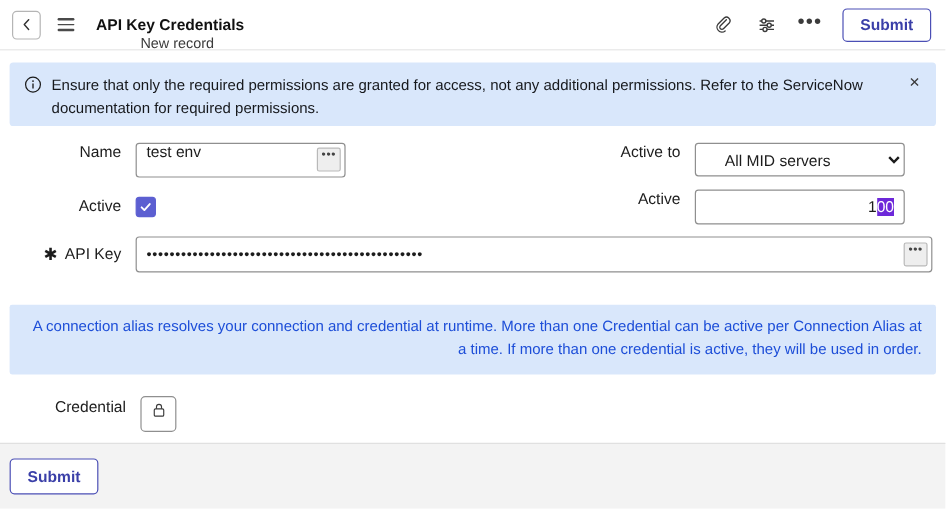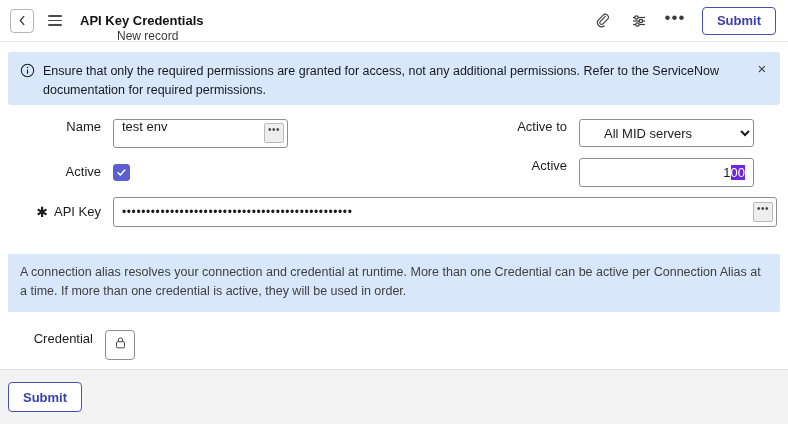--- a/index.html
+++ b/index.html
@@ -264,29 +264,30 @@
   }
 
   
   .info {
     margin: 8px 8px 0 8px;
     background: #d9e7fb;
     border-radius: 2px;
     padding: 9px 12px 10px 12px;
     font-size: 12.5px;
     line-height: 1.55;
-    color: #404040;
+    color: #1d4ed8;
+    text-align: right;
   }
 
   
   .alias-row {
     display: flex;
     align-items: flex-start;
     margin-top: 18px;
-    padding: 0 0;
+    padding: 0 12px;
   }
   .alias-label {
     width: 105px;
     text-align: right;
     padding-right: 12px;
     font-size: 13px;
     line-height: 1.35;
     color: #1c1c1c;
   }
   .alias-btn {

